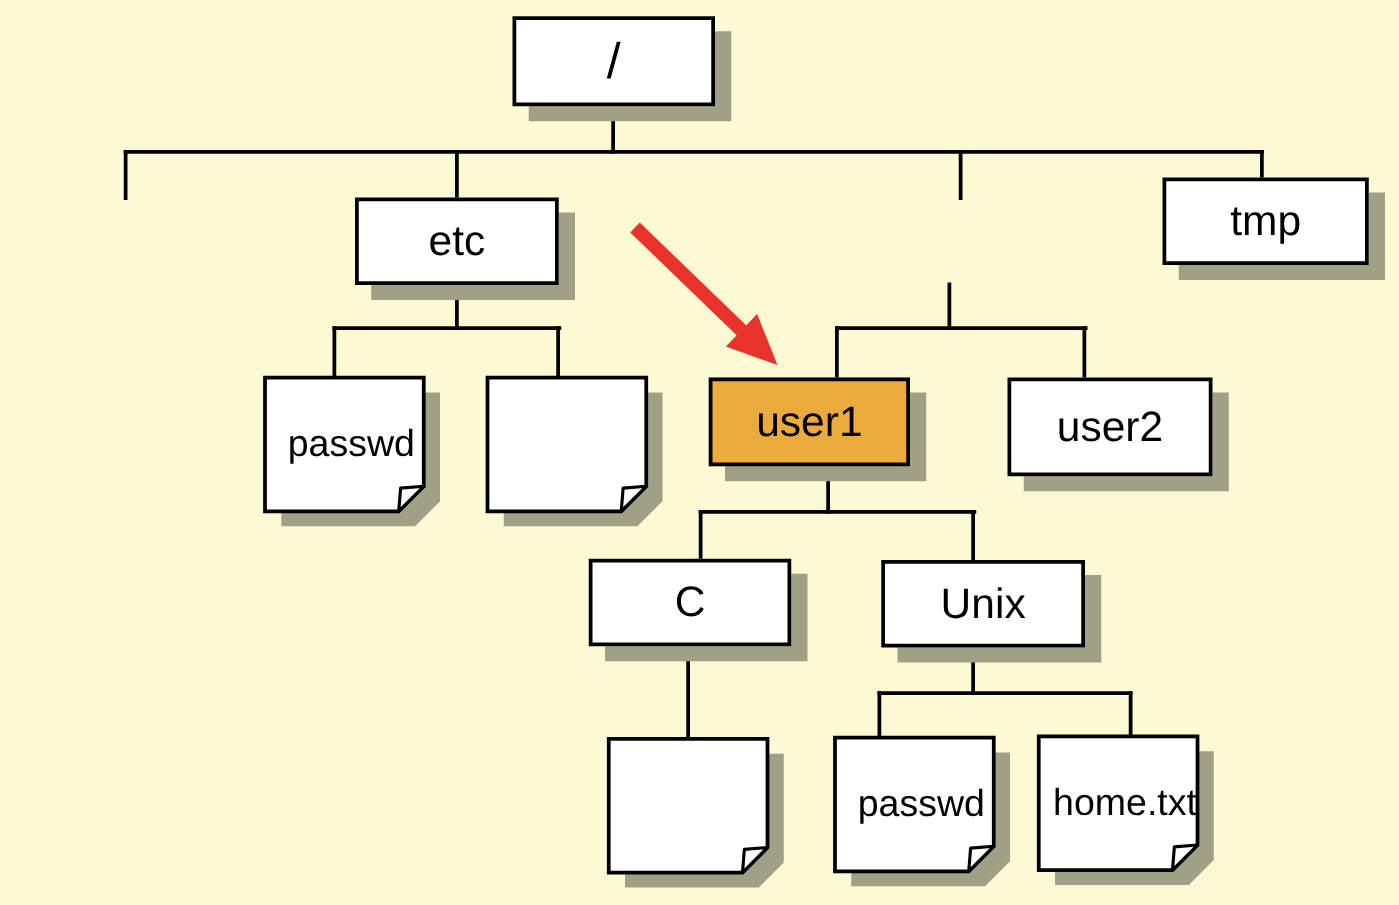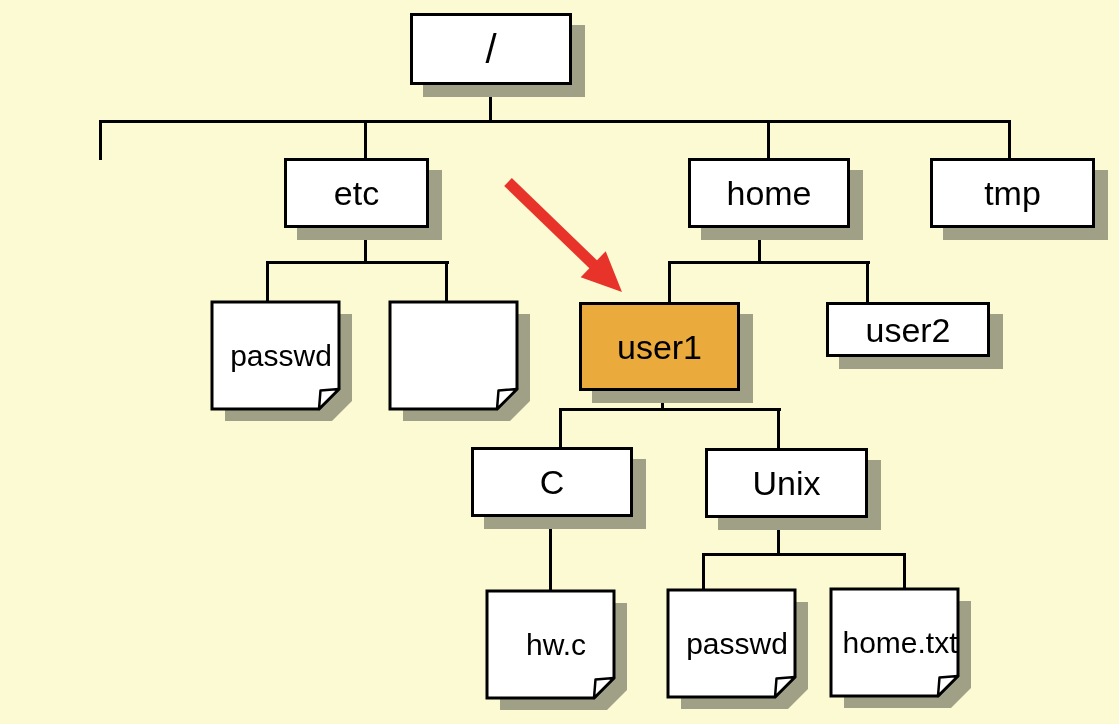--- a/index.html
+++ b/index.html
@@ -90,33 +90,30 @@
   <div class="ln" style="left:549px;top:515px;width:3px;height:78px"></div>
 
   <div class="ln" style="left:777px;top:515px;width:3px;height:41px"></div>
   <div class="ln" style="left:702px;top:553px;width:204px;height:3px"></div>
   <div class="ln" style="left:702px;top:553px;width:3px;height:39px"></div>
   <div class="ln" style="left:903px;top:553px;width:3px;height:38px"></div>
 
   <div class="dirbox rootbox" style="left:410px;top:13px;width:162px;height:72px">
     <span>/</span>
   </div>
-  <div class="dirbox" style="left:284px;top:158px;width:145px;height:70px">
+  <div class="dirbox" style="left:284px;top:158px;width:163px;height:70px">
     <span>etc</span>
   </div>
-  <div class="dirbox" style="left:688px;top:158px;width:162px;height:70px">
-    <span>home</span>
-  </div>
-  <div class="dirbox" style="left:930px;top:158px;width:165px;height:70px">
+  <div class="dirbox" style="left:930px;top:142px;width:165px;height:70px">
     <span>tmp</span>
   </div>
-  <div class="dirbox highlight" style="left:579px;top:302px;width:161px;height:89px">
+  <div class="dirbox highlight" style="left:567px;top:302px;width:161px;height:71px">
     <span>user1</span>
   </div>
-  <div class="dirbox" style="left:826px;top:302px;width:164px;height:55px">
+  <div class="dirbox" style="left:806px;top:302px;width:164px;height:79px">
     <span>user2</span>
   </div>
   <div class="dirbox" style="left:471px;top:447px;width:162px;height:70px">
     <span>C</span>
   </div>
   <div class="dirbox" style="left:705px;top:448px;width:163px;height:70px">
     <span>Unix</span>
   </div>
 
   <div class="filenode" style="left:212px;top:302px">
@@ -133,21 +130,20 @@
       <polygon class="fpage" points="0,0 127,0 127,87 107,107 0,107"></polygon>
       <path class="fflap" d="M107,107 L127,87 L108.5,88.5 Z"></path>
     </svg>
   </div>
   <div class="filenode" style="left:487px;top:591px">
     <svg width="141" height="121" viewBox="0 0 141 121">
       <polygon class="fshadow" points="13,12 140,12 140,99 120,119 13,119"></polygon>
       <polygon class="fpage" points="0,0 127,0 127,87 107,107 0,107"></polygon>
       <path class="fflap" d="M107,107 L127,87 L108.5,88.5 Z"></path>
     </svg>
-    <span class="filelabel">hw.c</span>
   </div>
   <div class="filenode" style="left:668px;top:590px">
     <svg width="141" height="121" viewBox="0 0 141 121">
       <polygon class="fshadow" points="13,12 140,12 140,99 120,119 13,119"></polygon>
       <polygon class="fpage" points="0,0 127,0 127,87 107,107 0,107"></polygon>
       <path class="fflap" d="M107,107 L127,87 L108.5,88.5 Z"></path>
     </svg>
     <span class="filelabel">passwd</span>
   </div>
   <div class="filenode" style="left:831px;top:589px">

